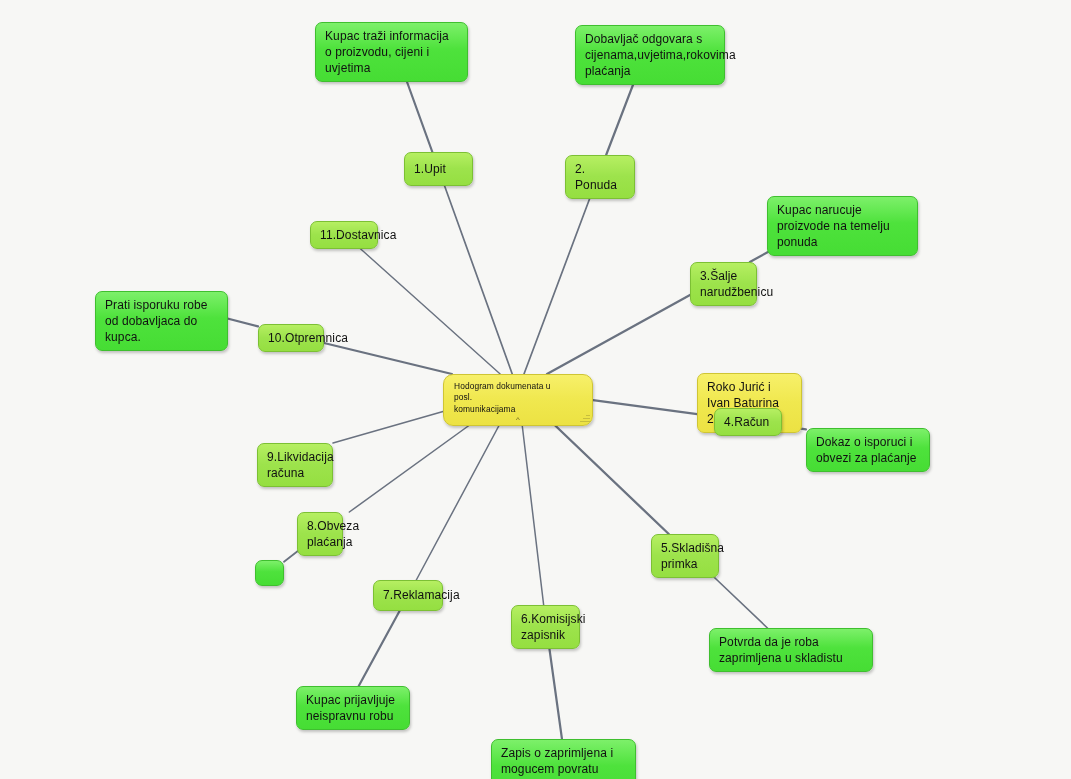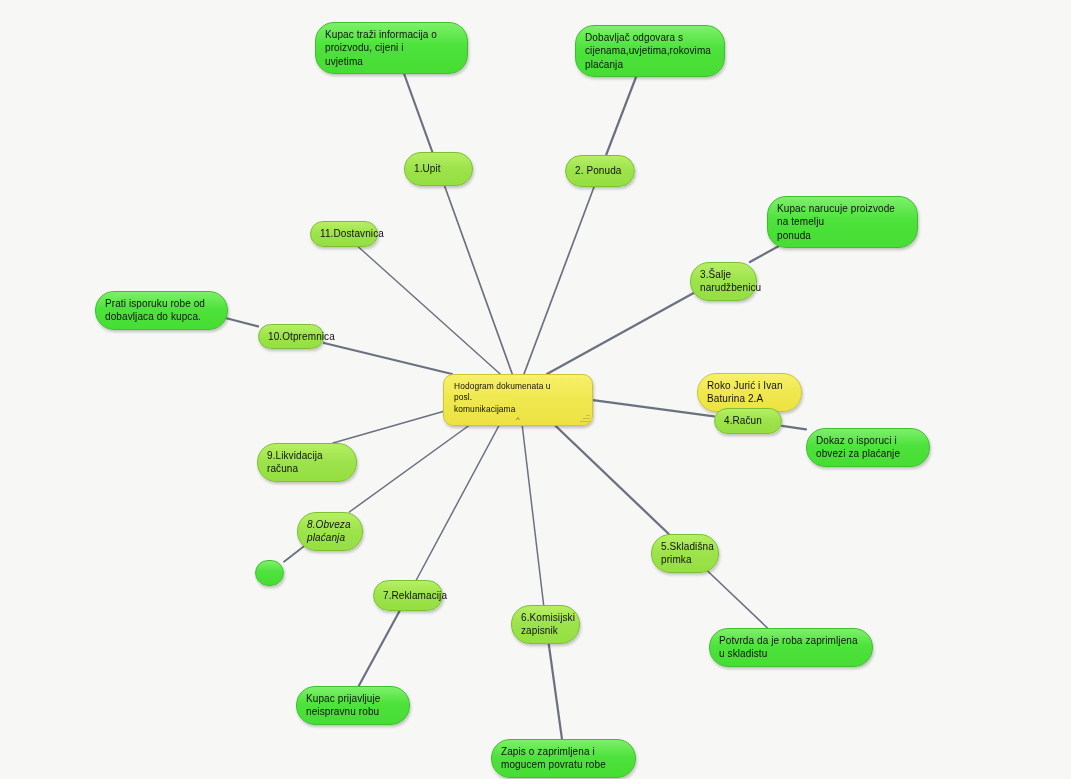--- a/index.html
+++ b/index.html
@@ -25,27 +25,27 @@
     left: 0; top: 0;
     width: 1071px;
     height: 779px;
     z-index: 1;
     pointer-events: none;
   }
   .node {
     position: absolute;
     z-index: 5;
     box-sizing: border-box;
-    border-radius: 19px;
+    border-radius: 7px;
     border: 1px solid rgba(0,0,0,0.22);
     box-shadow: 1px 2px 3px rgba(0,0,0,0.22);
     display: flex;
     align-items: center;
     padding: 5px 9px;
-    font-size: 10px;
+    font-size: 12px;
     line-height: 1.34;
     color: #111;
     letter-spacing: 0.1px;
     white-space: pre-line;
     cursor: default;
   }
   
   .node.leaf {
     background: linear-gradient(to bottom, #7df06a 0%, #4ee23c 45%, #46dd34 100%);
     border-color: #3fbf2f;
@@ -138,22 +138,22 @@
       <div class="node leaf" style="left: 767px; top: 196px; width: 151px; min-height: 30px;"><span class="txt">Kupac narucuje proizvode na temelju
 ponuda</span></div>
       <div class="node step" style="left: 690px; top: 262px; width: 67px; min-height: 29px;"><span class="txt">3.Šalje
 narudžbenicu</span></div>
       <div class="node step" style="left: 310px; top: 221px; width: 68px; min-height: 26px;"><span class="txt">11.Dostavnica</span></div>
       <div class="node leaf" style="left: 95px; top: 291px; width: 133px; min-height: 22px;"><span class="txt">Prati isporuku robe od dobavljaca do kupca.</span></div>
       <div class="node step" style="left: 258px; top: 324px; width: 66px; min-height: 22px;"><span class="txt">10.Otpremnica</span></div>
       <div class="node accent" style="left: 697px; top: 373px; width: 105px; min-height: 21px; justify-content: center;"><span class="txt">Roko Jurić i Ivan Baturina 2.A</span></div>
       <div class="node step" style="left: 714px; top: 408px; width: 68px; min-height: 26px;"><span class="txt">4.Račun</span></div>
       <div class="node leaf" style="left: 806px; top: 428px; width: 124px; min-height: 21px;"><span class="txt">Dokaz o isporuci i obvezi za plaćanje</span></div>
-      <div class="node step" style="left: 257px; top: 443px; width: 100px; min-height: 22px;"><span class="txt">9.Likvidacija računa</span></div>
-      <div class="node step" style="left: 297px; top: 512px; width: 66px; min-height: 28px; font-style: italic;"><span class="txt">8.Obveza
+      <div class="node step" style="left: 257px; top: 443px; width: 76px; min-height: 22px;"><span class="txt">9.Likvidacija računa</span></div>
+      <div class="node step" style="left: 297px; top: 512px; width: 46px; min-height: 28px;"><span class="txt">8.Obveza
 plaćanja</span></div>
       <div class="node leaf" style="left: 255px; top: 560px; width: 29px; min-height: 26px;"><span class="txt"></span></div>
       <div class="node step" style="left: 651px; top: 534px; width: 68px; min-height: 31px;"><span class="txt">5.Skladišna
 primka</span></div>
       <div class="node step" style="left: 373px; top: 580px; width: 70px; min-height: 31px;"><span class="txt">7.Reklamacija</span></div>
       <div class="node step" style="left: 511px; top: 605px; width: 69px; min-height: 31px;"><span class="txt">6.Komisijski
 zapisnik</span></div>
       <div class="node leaf" style="left: 709px; top: 628px; width: 164px; min-height: 22px;"><span class="txt">Potvrda da je roba zaprimljena u skladistu</span></div>
       <div class="node leaf" style="left: 296px; top: 686px; width: 114px; min-height: 21px;"><span class="txt">Kupac prijavljuje neispravnu robu</span></div>
       <div class="node leaf" style="left: 491px; top: 739px; width: 145px; min-height: 22px;"><span class="txt">Zapis o zaprimljena i mogucem povratu robe</span></div>

